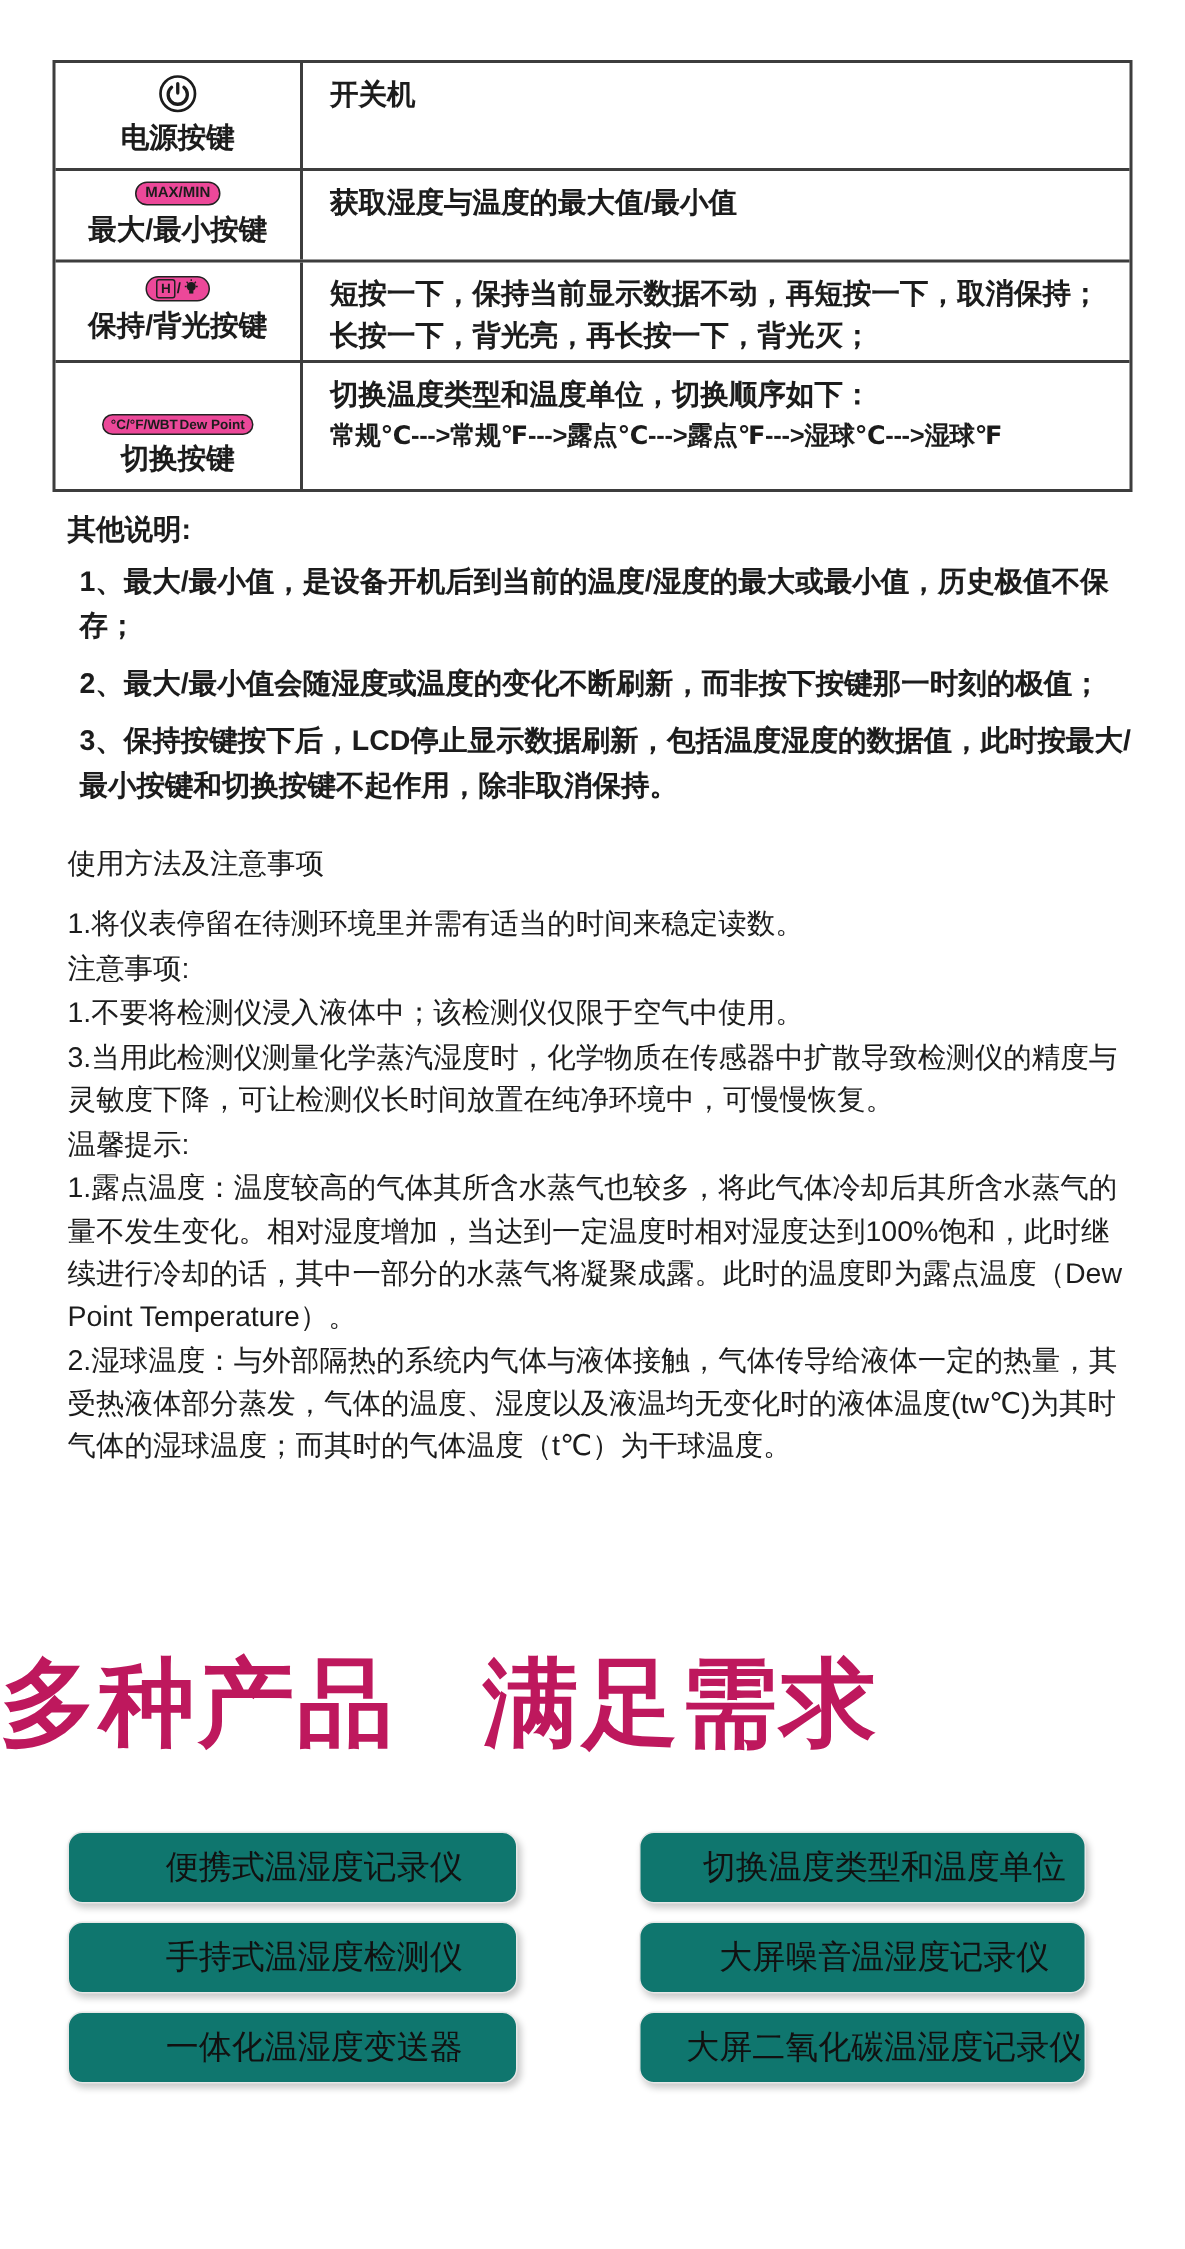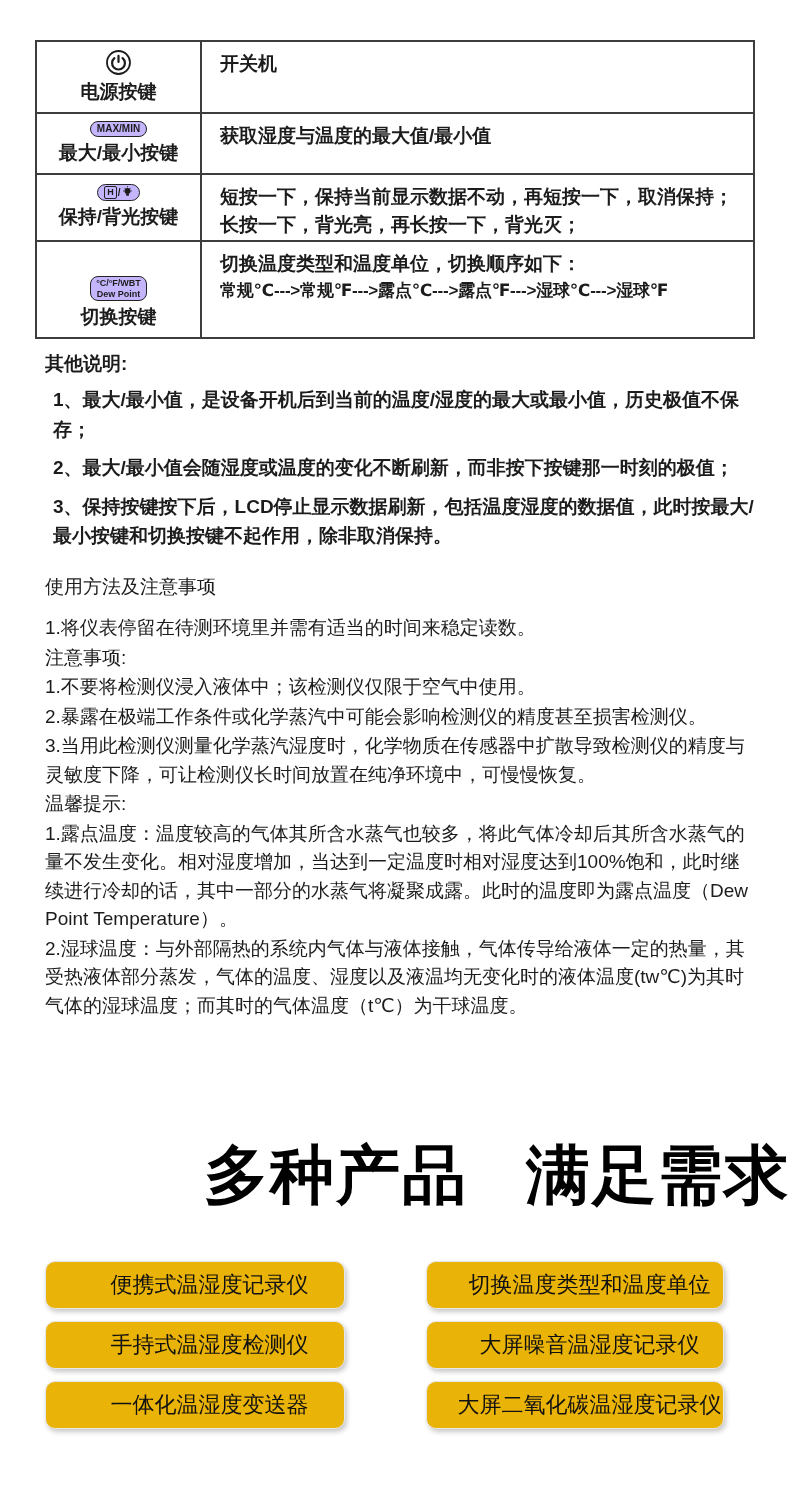--- a/index.html
+++ b/index.html
@@ -38,62 +38,62 @@
     font-weight: 700;
   }
   .key-label { font-size: 19px; font-weight: 600; }
   .pill {
     border: 1.6px solid #222; border-radius: 9px;
     padding: 1px 6px;
     font-size: 10px; font-weight: bold;
     letter-spacing: 0px;
     display: inline-flex; align-items: center; gap: 1px;
     line-height: 1.15;
-    background: #c4b5fd;
+    background: #ec4899;
     justify-content: flex-end;
   }
-  .pill.two-line { flex-direction: column; padding: 1px 5px; font-size: 9px; border-radius: 8px; margin-top: 27px; }
+  .pill.two-line { flex-direction: row; padding: 1px 5px; font-size: 9px; border-radius: 8px; margin-top: 27px; }
   .pill .boxed-h {
     border: 1.3px solid #222; border-radius: 2px;
     font-size: 9px; font-weight: bold; padding: 0 2px; line-height: 1.2;
   }
   .seq { font-size: 17px; white-space: nowrap; letter-spacing: -0.2px; }
 
   
   .other-notes { margin: 12px 35px 16px 45px; }
   .other-notes .sec-title { font-size: 19px; font-weight: bold; margin-bottom: 8px; }
   .other-notes p { font-size: 19px; font-weight: 600; line-height: 1.55; margin: 0 0 9px 8px; }
 
   .usage { margin: 24px 35px 0 45px; }
   .usage .sec-title { font-size: 19px; font-weight: normal; margin-bottom: 14px; }
   .usage p { font-size: 19px; line-height: 1.5; margin: 0 0 1px 0; }
 
   
   .banner {
     margin-top: 112px;
-    text-align: right;
+    text-align: left;
     font-size: 64px;
     font-weight: 900;
-    color: #000000;
+    color: #be185d;
     letter-spacing: 2px;
     white-space: nowrap;
   }
   .banner .gap { display: inline-block; width: 58px; }
 
   
   .product-grid {
     margin: 42px 66px 0 45px;
     display: grid;
     grid-template-columns: 300px 298px;
     justify-content: space-between;
     row-gap: 12px;
   }
   .product-btn {
     height: 48px;
-    background: #eab308;
+    background: #0f766e;
     border: 1px solid #e7e7e7;
     border-radius: 10px;
     box-shadow: 2px 3px 5px rgba(0,0,0,0.22);
     display: flex; align-items: center; justify-content: center;
     font-size: 22px;
     color: #111;
     cursor: pointer;
     white-space: nowrap;
     padding-left: 29px;
   }
@@ -170,21 +170,20 @@
   <p>1、最大/最小值，是设备开机后到当前的温度/湿度的最大或最小值，历史极值不保存；</p>
   <p>2、最大/最小值会随湿度或温度的变化不断刷新，而非按下按键那一时刻的极值；</p>
   <p>3、保持按键按下后，LCD停止显示数据刷新，包括温度湿度的数据值，此时按最大/最小按键和切换按键不起作用，除非取消保持。</p>
 </div>
 
 <div class="usage">
   <div class="sec-title">使用方法及注意事项</div>
   <p>1.将仪表停留在待测环境里并需有适当的时间来稳定读数。</p>
   <p>注意事项:</p>
   <p>1.不要将检测仪浸入液体中；该检测仪仅限于空气中使用。</p>
-  <p>2.暴露在极端工作条件或化学蒸汽中可能会影响检测仪的精度甚至损害检测仪。</p>
   <p>3.当用此检测仪测量化学蒸汽湿度时，化学物质在传感器中扩散导致检测仪的精度与灵敏度下降，可让检测仪长时间放置在纯净环境中，可慢慢恢复。</p>
   <p>温馨提示:</p>
   <p>1.露点温度：温度较高的气体其所含水蒸气也较多，将此气体冷却后其所含水蒸气的量不发生变化。相对湿度增加，当达到一定温度时相对湿度达到100%饱和，此时继续进行冷却的话，其中一部分的水蒸气将凝聚成露。此时的温度即为露点温度（Dew Point Temperature）。</p>
   <p>2.湿球温度：与外部隔热的系统内气体与液体接触，气体传导给液体一定的热量，其受热液体部分蒸发，气体的温度、湿度以及液温均无变化时的液体温度(tw℃)为其时气体的湿球温度；而其时的气体温度（t℃）为干球温度。</p>
 </div>
 
 <div class="banner">
   <span>多种产品</span><span class="gap"></span><span>满足需求</span>
 </div>
 

